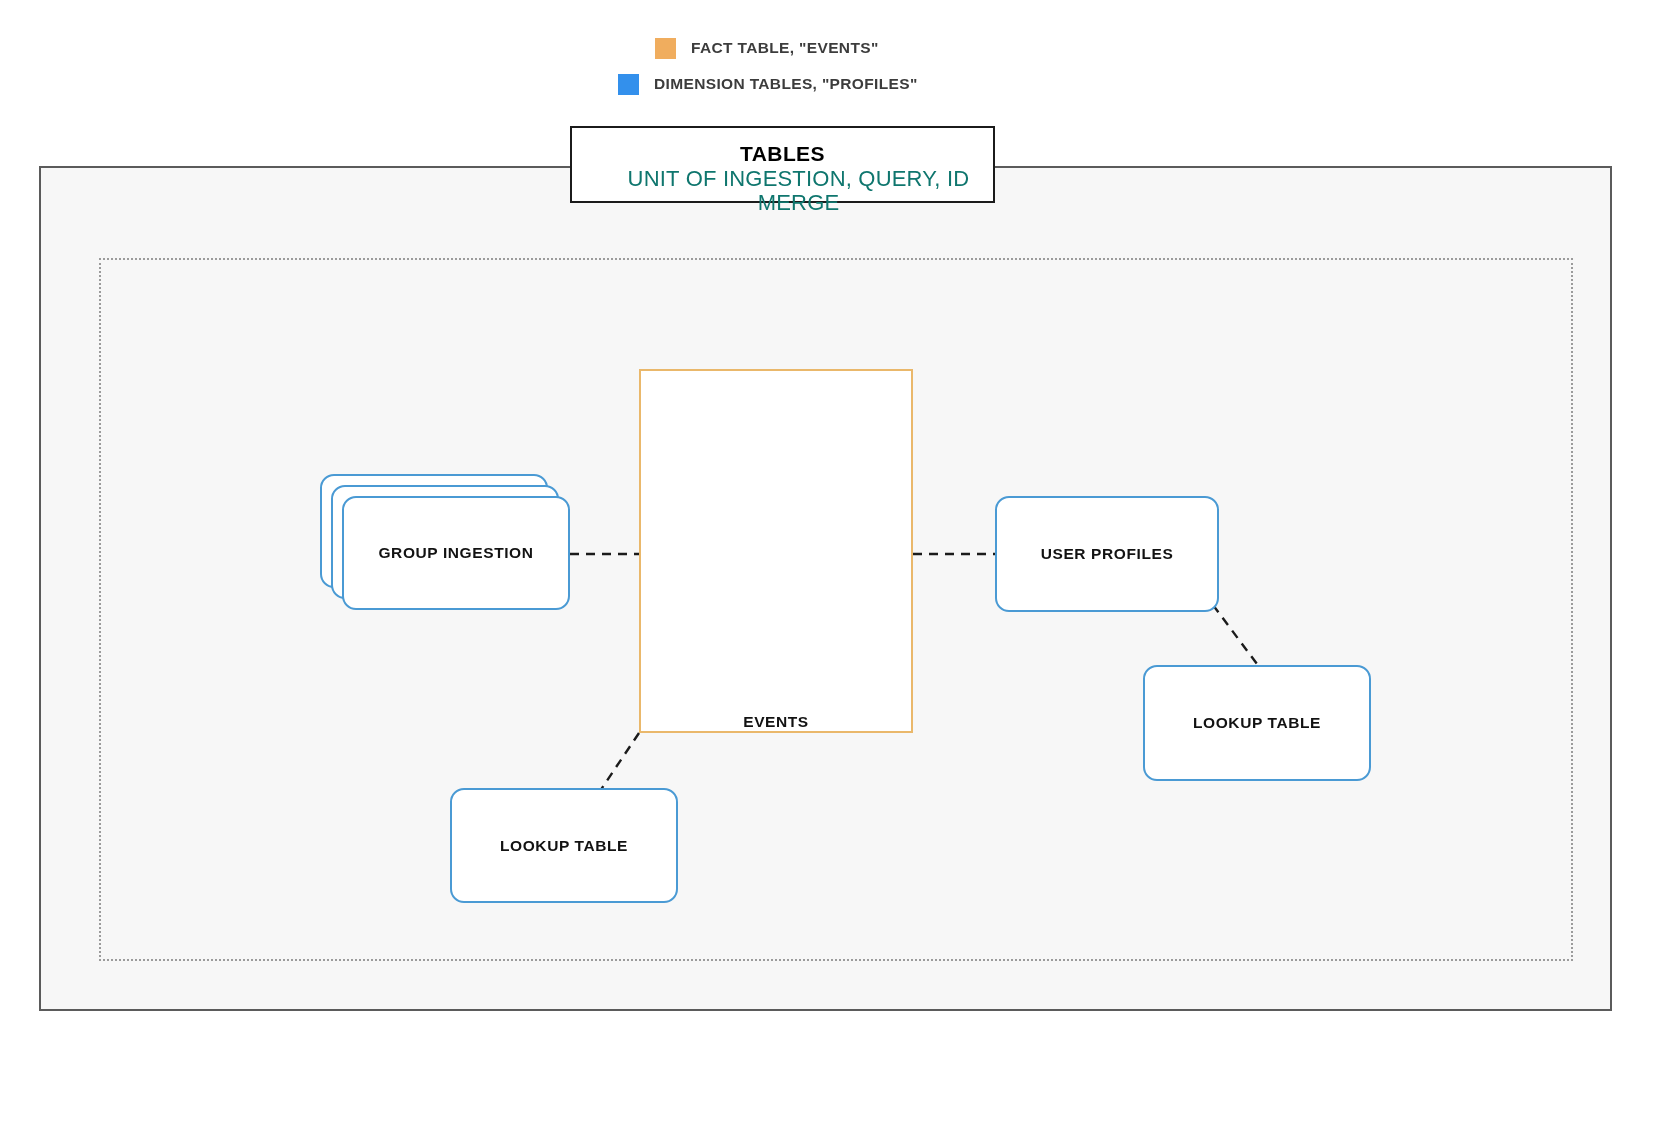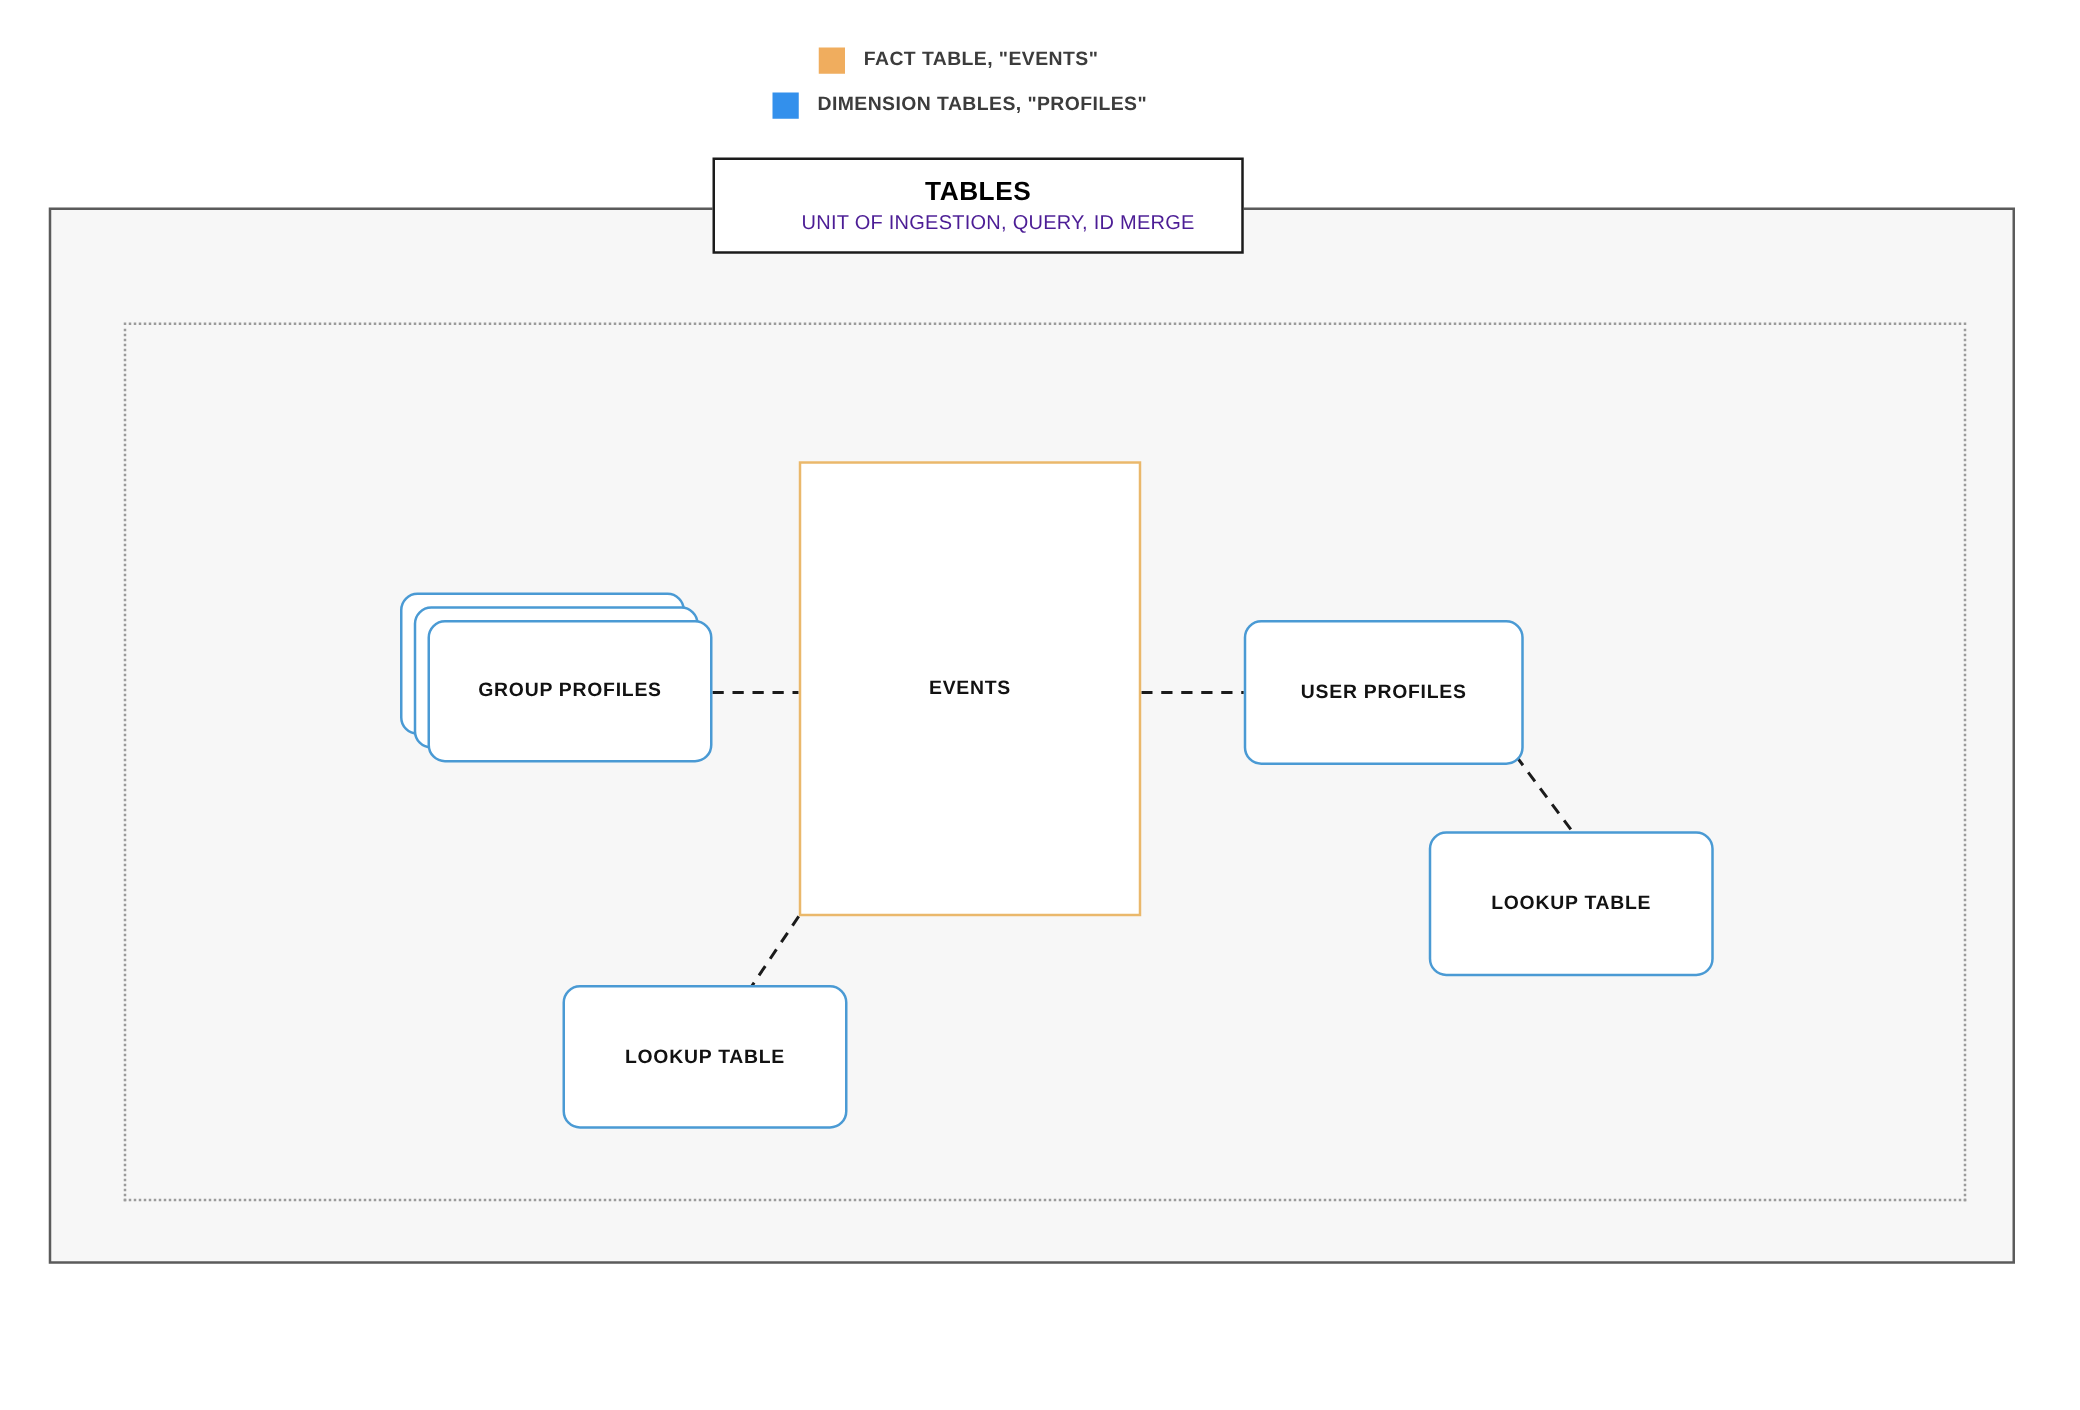--- a/index.html
+++ b/index.html
@@ -87,22 +87,22 @@
     padding-top: 13px;
   }
   #project-card .card-title {
     font-size: 21px;
     font-weight: bold;
     color: #000000;
     letter-spacing: 0.4px;
     line-height: 26px;
   }
   #project-card .card-sub {
-    font-size: 16px;
-    color: #4c1d95;
+    font-size: 22px;
+    color: #0f766e;
     letter-spacing: 0.2px;
     line-height: 24px;
     margin-left: 32px;
   }
   #dataview-card {
     left: 570px;
     top: 230px;
     width: 425px;
     height: 82px;
     border: 2px solid #cfcfcf;
@@ -140,20 +140,21 @@
     white-space: nowrap;
   }
 
   
   #node-events {
     left: 639px;
     top: 369px;
     width: 274px;
     height: 364px;
     border: 2px solid #eab86b;
+    align-items: flex-end;
   }
 
   
   .node-dim {
     border: 2px solid #4a9ad4;
     border-radius: 14px;
   }
   #node-user-profiles {
     left: 995px;
     top: 496px;
@@ -251,21 +252,21 @@
 
 
   <div class="node" id="node-events" style="border-color: rgb(234, 184, 107);">
     <span class="node-label">EVENTS</span>
   </div>
 
   <div class="stack">
     <div class="stack-sheet sheet-back" style="border-color: rgb(74, 154, 212);"></div>
     <div class="stack-sheet sheet-mid" style="border-color: rgb(74, 154, 212);"></div>
     <div class="stack-sheet sheet-front" style="border-color: rgb(74, 154, 212);">
-      <span class="node-label">GROUP PROFILES</span>
+      <span class="node-label">GROUP INGESTION</span>
     </div>
   </div>
 
   <div class="node node-dim" id="node-user-profiles" style="border-color: rgb(74, 154, 212);">
     <span class="node-label">USER PROFILES</span>
   </div>
 
   <div class="node node-dim" id="node-lookup-right" style="border-color: rgb(74, 154, 212);">
     <span class="node-label">LOOKUP TABLE</span>
   </div>

